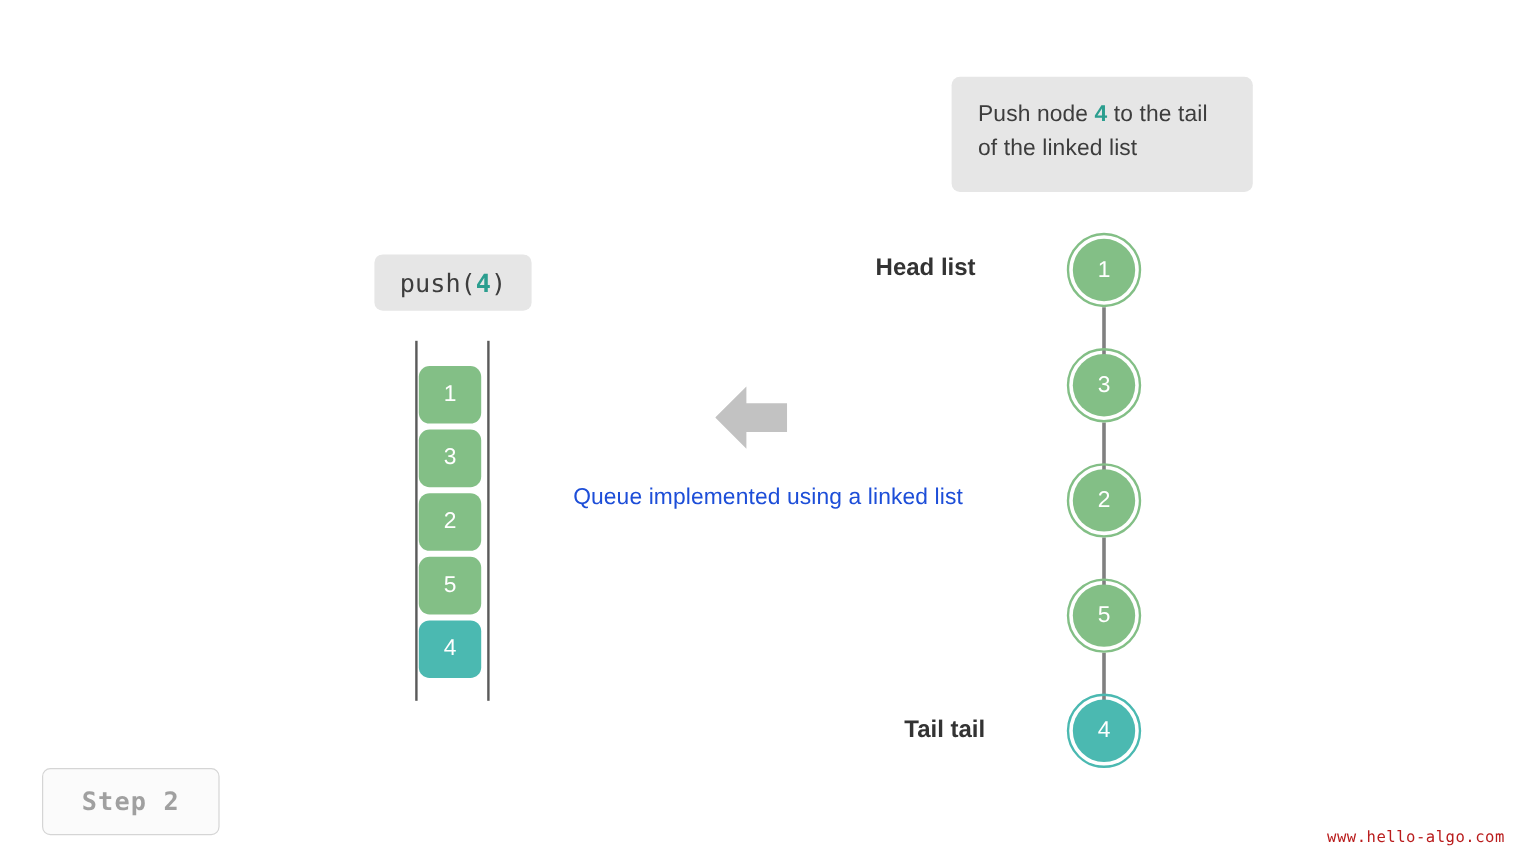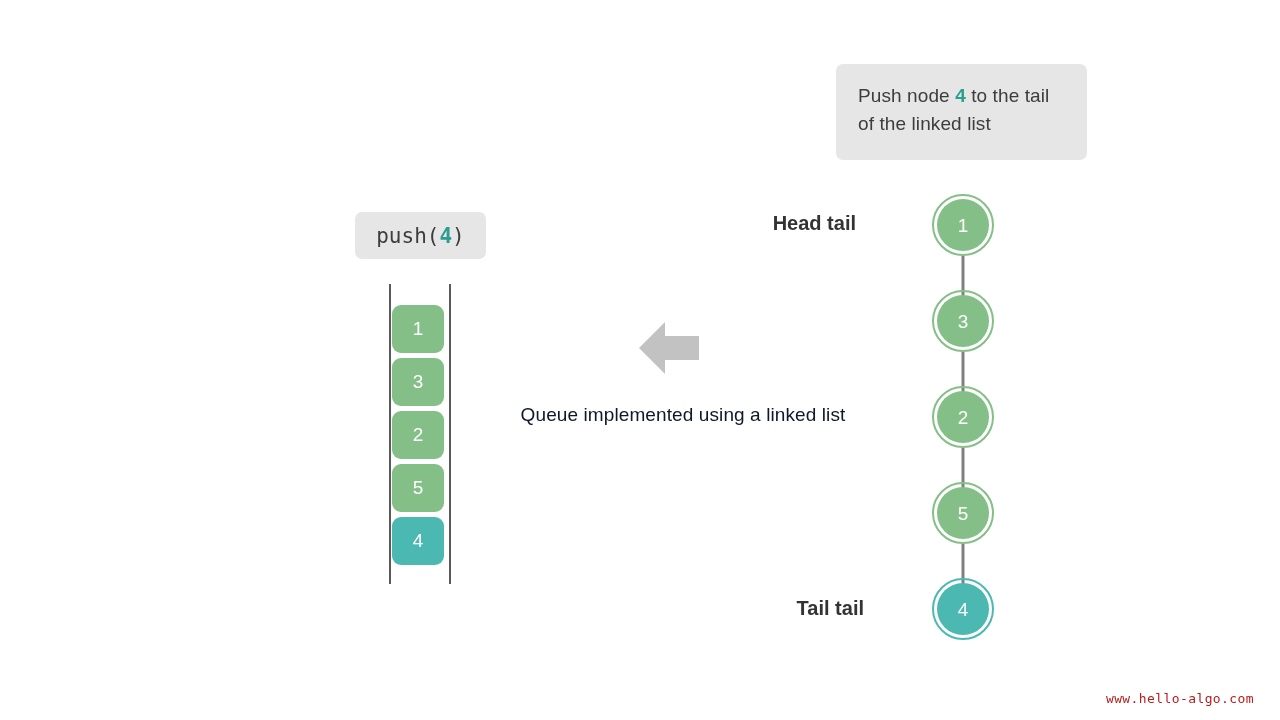--- a/index.html
+++ b/index.html
@@ -12,21 +12,20 @@
     height: 720px;
     position: relative;
     overflow: hidden;
     font-family: "Liberation Sans", sans-serif;
     -webkit-font-smoothing: antialiased;
   }
 
   .stage {
     position: absolute;
     inset: 0;
-    margin-left: 43px;
   }
 
   
   .callout {
     position: absolute;
     left: 793px;
     top: 64px;
     width: 251px;
     height: 96px;
     background: #e6e6e6;
@@ -112,21 +111,21 @@
     width: 60px;
     height: 56px;
   }
   .caption {
     position: absolute;
     left: 437px;
     top: 404px;
     width: 406px;
     text-align: center;
     font-size: 19px;
-    color: #0f172a;
+    color: #1d4ed8;
     letter-spacing: 0.1px;
   }
 
   
   .linked-list {
     position: absolute;
     left: 884px;
     top: 190px;
     width: 72px;
     height: 456px;
@@ -249,19 +248,20 @@
       </g>
 
       <text x="36" y="35" text-anchor="middle" dominant-baseline="central" font-family="Liberation Sans, sans-serif" font-size="19" fill="#ffffff">1</text>
       <text x="36" y="131" text-anchor="middle" dominant-baseline="central" font-family="Liberation Sans, sans-serif" font-size="19" fill="#ffffff">3</text>
       <text x="36" y="227" text-anchor="middle" dominant-baseline="central" font-family="Liberation Sans, sans-serif" font-size="19" fill="#ffffff">2</text>
       <text x="36" y="323" text-anchor="middle" dominant-baseline="central" font-family="Liberation Sans, sans-serif" font-size="19" fill="#ffffff">5</text>
       <text x="36" y="419" text-anchor="middle" dominant-baseline="central" font-family="Liberation Sans, sans-serif" font-size="19" fill="#ffffff">4</text>
     </svg>
   </div>
 
-  <div class="side-label label-head">Head tail</div>
+  <div class="side-label label-head">Head list</div>
   <div class="side-label label-tail">Tail tail</div>
 
+  <div class="step-badge">Step  2</div>
 
   <div class="watermark">www.hello-algo.com</div>
 
 </div>
 
 </body></html>

